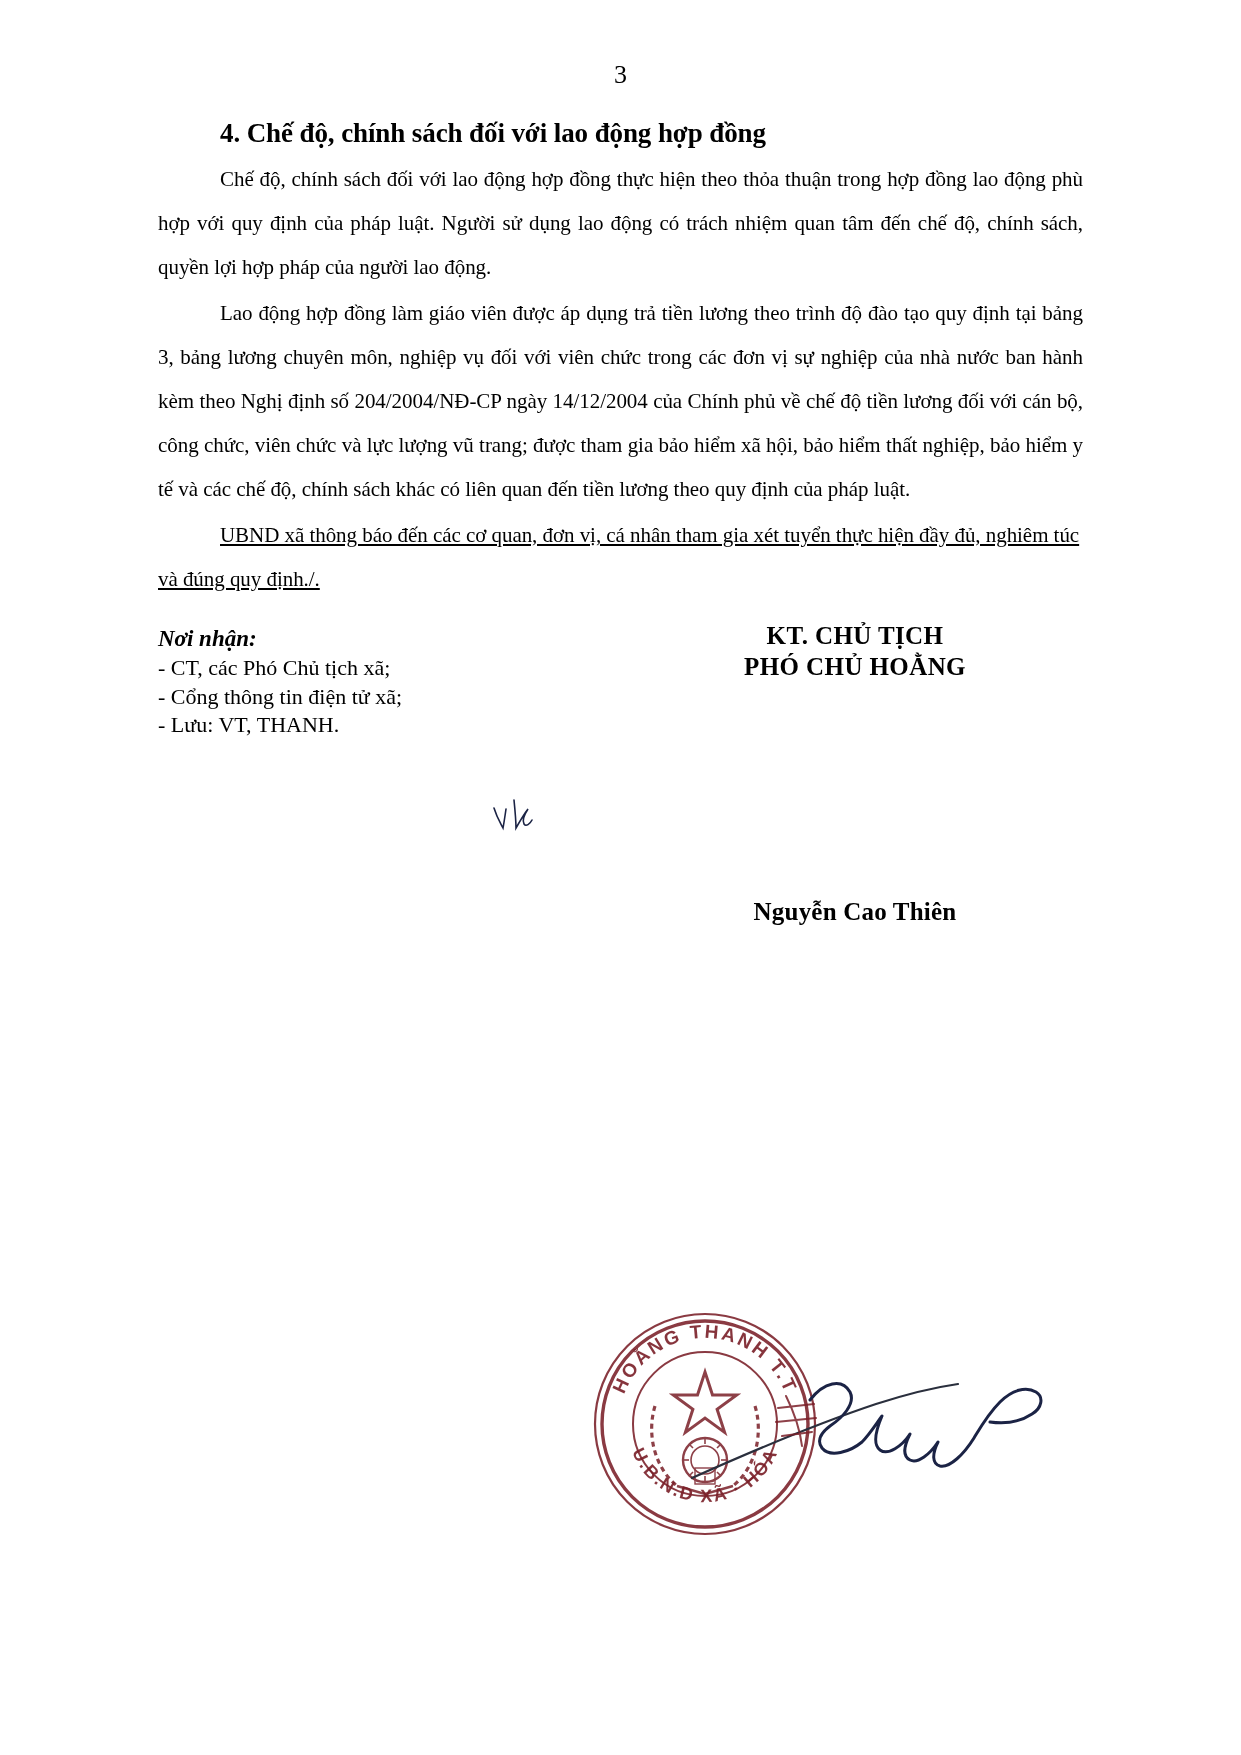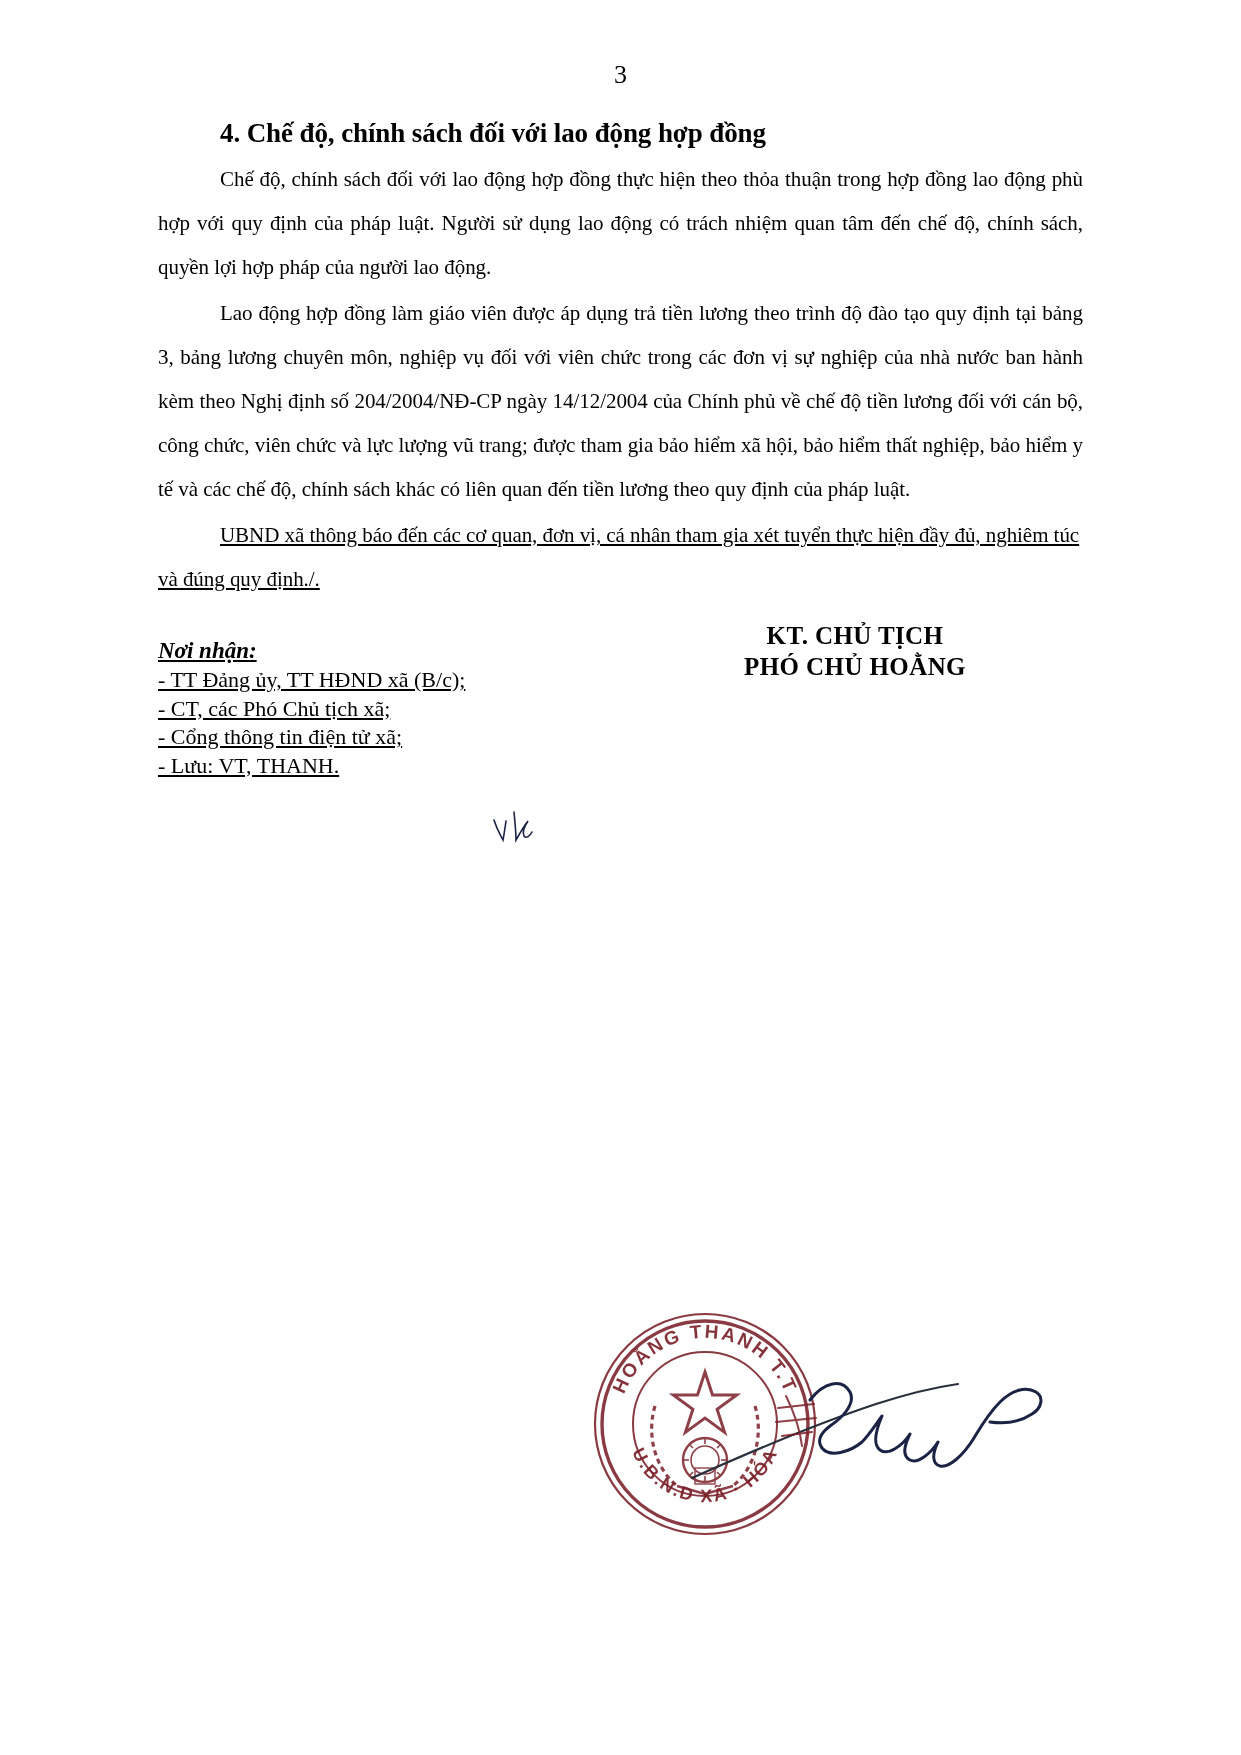--- a/index.html
+++ b/index.html
@@ -68,23 +68,22 @@
     left: 0;
     top: 620px;
     width: 1241px;
     height: 400px;
   }
 
   
   .recipients {
     position: absolute;
     left: 158px;
-    top: 18px;
+    top: 6px;
     width: 430px;
-    text-decoration: underline;
   }
   .recipients-title {
     font-weight: bold;
     font-style: italic;
     font-size: 23px;
     margin-bottom: 2px;
   }
   .recipients ul {
     list-style: none;
     margin: 0;
@@ -166,35 +165,35 @@
     <p class="para">Lao động hợp đồng làm giáo viên được áp dụng trả tiền lương theo trình độ đào tạo quy định tại bảng 3, bảng lương chuyên môn, nghiệp vụ đối với viên chức trong các đơn vị sự nghiệp của nhà nước ban hành kèm theo Nghị định số 204/2004/NĐ-CP ngày 14/12/2004 của Chính phủ về chế độ tiền lương đối với cán bộ, công chức, viên chức và lực lượng vũ trang; được tham gia bảo hiểm xã hội, bảo hiểm thất nghiệp, bảo hiểm y tế và các chế độ, chính sách khác có liên quan đến tiền lương theo quy định của pháp luật.</p>
 
     <p class="para last-left">UBND xã thông báo đến các cơ quan, đơn vị, cá nhân tham gia xét tuyển thực hiện đầy đủ, nghiêm túc và đúng quy định./.</p>
   </div>
 
   <div class="footer">
 
     <div class="recipients">
       <div class="recipients-title">Nơi nhận:</div>
       <ul>
-        <li>- TT Đảng ủy, TT HĐND xã (B/c);</li>
         <li>- CT, các Phó Chủ tịch xã;</li>
         <li>- Cổng thông tin điện tử xã;</li>
         <li>- Lưu: VT, THANH.</li>
       </ul>
 
       <svg class="initial-mark" viewBox="0 0 60 40">
         <path d="M6 14 C9 24, 13 30, 15 34 C16 29, 17 22, 18 15" fill="none" stroke="#1b2345" stroke-width="1.6" stroke-linecap="round"></path>
         <path d="M26 6 C27 16, 28 26, 28 34 C32 27, 36 20, 40 15 C36 21, 34 26, 36 30 C38 33, 42 30, 44 26" fill="none" stroke="#1b2345" stroke-width="1.6" stroke-linecap="round"></path>
       </svg>
     </div>
 
     <div class="sign-block">
       <div class="sign-title">KT. CHỦ TỊCH</div>
       <div class="sign-title">PHÓ CHỦ HOẰNG</div>
+      <div class="sign-name">Nguyễn Cao Thiên</div>
     </div>
 
     <svg class="seal" viewBox="0 0 228 228">
       <defs>
         <path id="sealArcTop" d="M 28 114 A 86 86 0 0 1 200 114"></path>
         <path id="sealArcBottom" d="M 36 114 A 78 78 0 0 0 192 114"></path>
       </defs>
       <g stroke="#7a1f28" fill="none" opacity="0.88">
         <circle cx="114" cy="114" r="110" stroke-width="2.2"></circle>
         <circle cx="114" cy="114" r="103" stroke-width="3.4"></circle>

